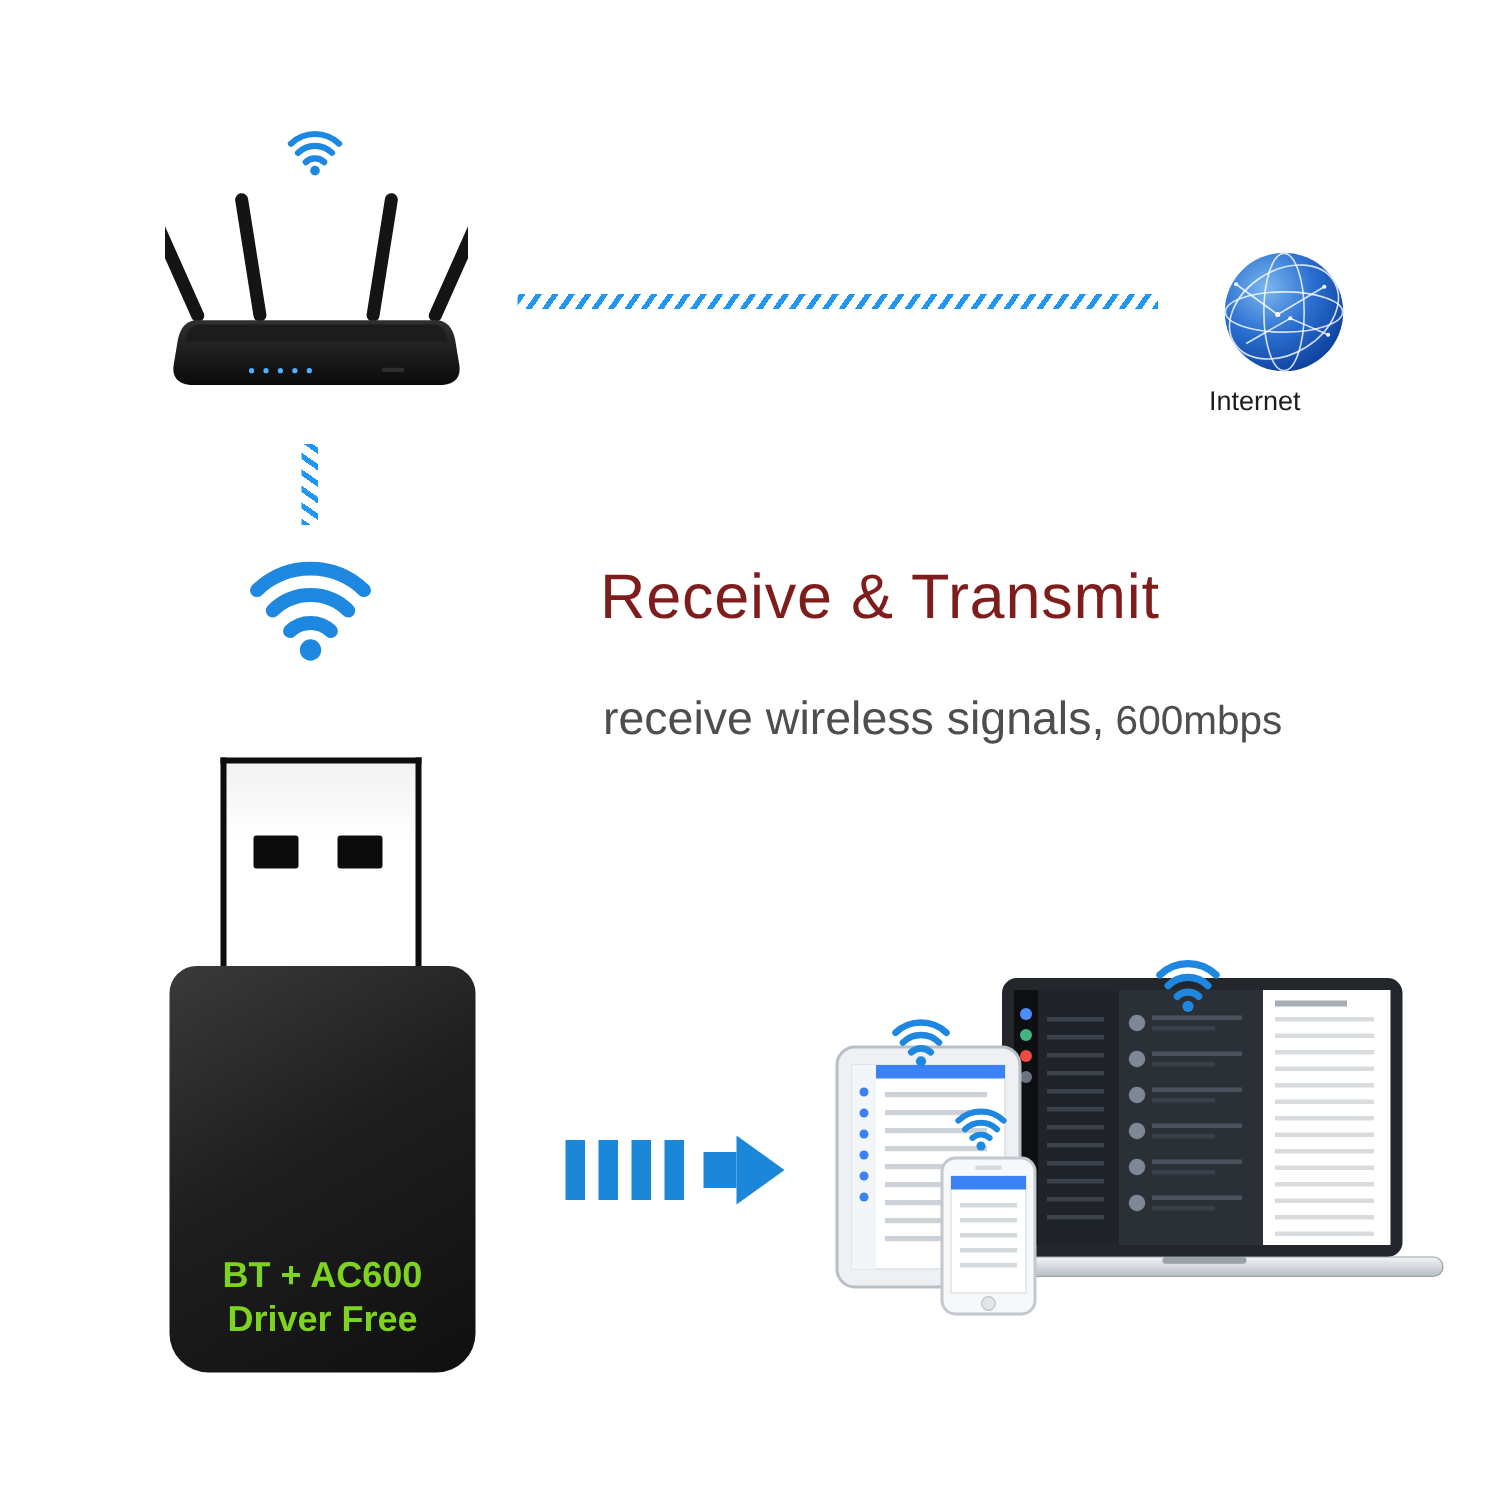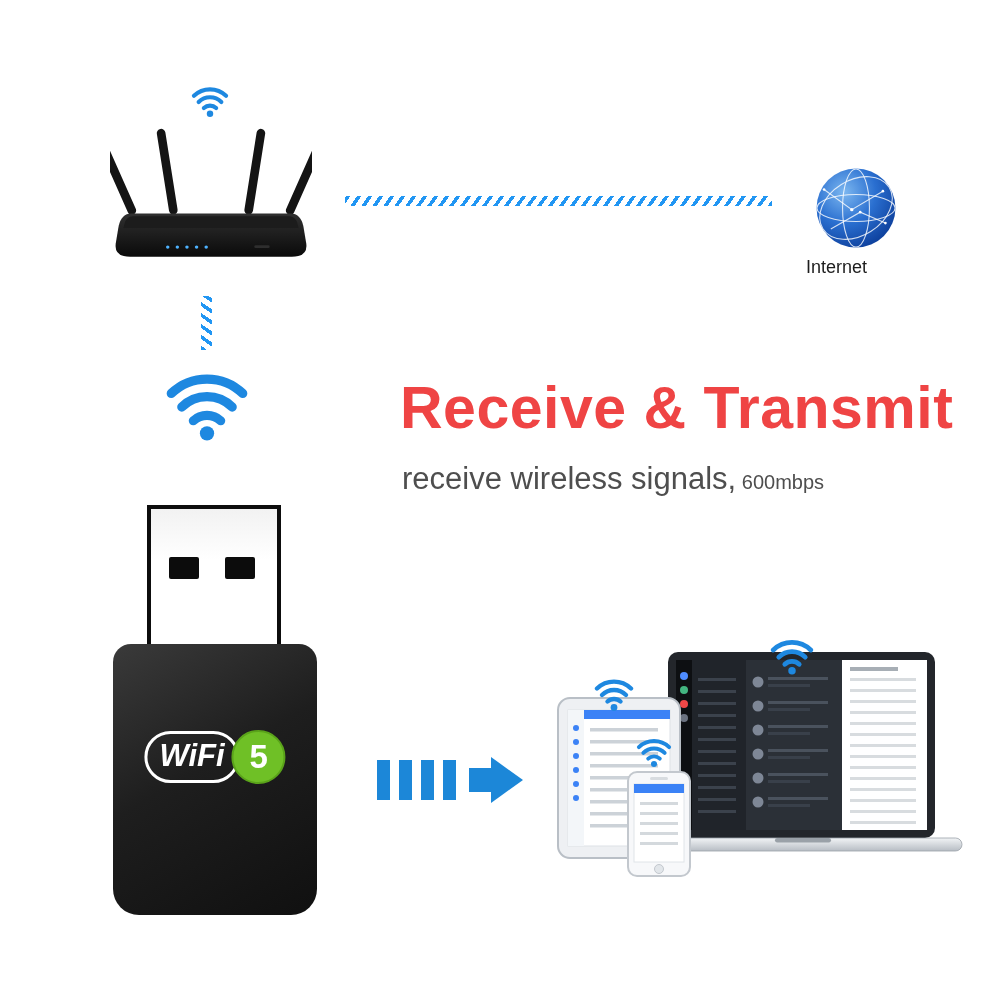--- a/index.html
+++ b/index.html
@@ -31,27 +31,27 @@
   
   .globe { left:814px; top:166px; width:84px; height:84px; }
   .internet-label {
     left:806px; top:257px; width:100px; text-align:left;
     font-size:18px; color:#1d1d1d;
   }
 
   
   .headline {
     left:400px; top:374px; width:560px;
-    font-size:59px; font-weight:bold; color:#ef4444; letter-spacing:.5px;
+    font-size:42px; font-weight:normal; color:#7f1d1d; letter-spacing:.5px;
   }
   .sub {
     left:402px; top:458px; width:560px;
     font-size:31px; color:#4e4e4e; line-height:1.38;
   }
-  .sub .speed { font-size:20px; }
+  .sub .speed { font-size:27px; }
 
   
   .usb-connector {
     left:147px; top:505px; width:134px; height:150px;
     background:linear-gradient(#f2f2f2, #ffffff 35%);
     border:4px solid #0d0d0d; border-bottom:none; z-index:1;
   }
   .usb-slot {
     position:absolute; width:30px; height:22px; top:48px;
     background:#0c0c0c; border-radius:2px;
@@ -177,23 +177,23 @@
   <h1 class="abs headline">Receive &amp; Transmit</h1>
   <div class="abs sub">
     <span>receive wireless signals,</span><span class="speed"> 600mbps</span><br>
   </div>
 
   <div class="abs usb-connector">
     <div class="usb-slot s1"></div>
     <div class="usb-slot s2"></div>
   </div>
   <div class="abs adapter-body">
-    <div class="adapter-logo">
-      <div class="logo-pill">WiFi</div>
-      <div class="logo-badge">5</div>
+    <div class="adapter-features">
+      <div>BT + AC600</div>
+      <div>Driver Free</div>
     </div>
   </div>
 
   <div class="abs transfer-arrow">
     <div class="bar"></div>
       <div class="bar"></div>
       <div class="bar"></div>
       <div class="bar"></div>
     <div class="shaft"></div>
       <div class="head"></div>

